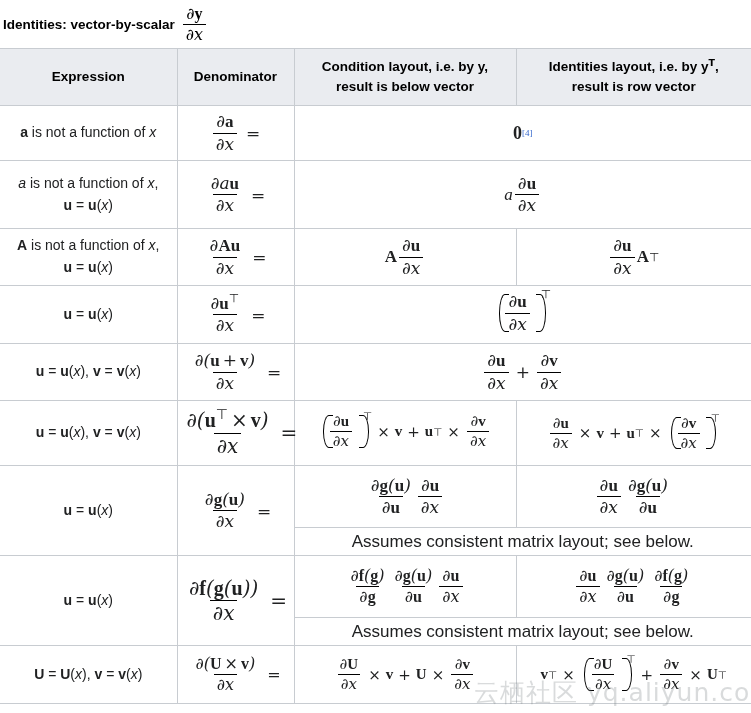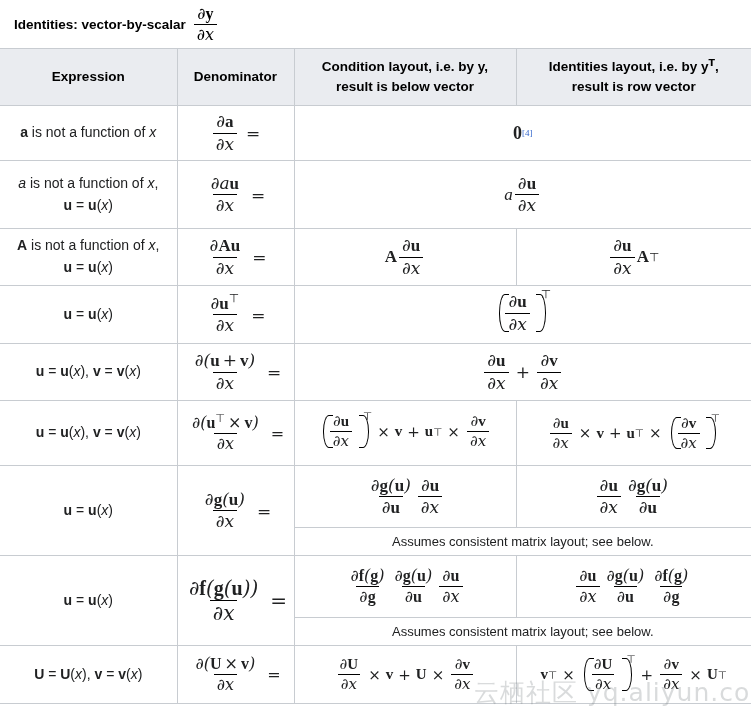--- a/index.html
+++ b/index.html
@@ -9,21 +9,21 @@
     font-family:"Liberation Sans", sans-serif;
     color:#202122;
     overflow:hidden;
   }
   .page{position:relative;width:751px;height:713px;box-sizing:border-box;}
 
   
   .caption{
     height:48px;
     display:flex;align-items:center;
-    padding-left:14px;
+    padding-left:3px;
     font-size:13.5px;font-weight:bold;
     color:#000;
     box-sizing:border-box;
   }
   .caption .cap-text{white-space:nowrap;}
 
   
   table.idt{
     border-collapse:collapse;
     width:751px;
@@ -52,21 +52,21 @@
 
   .c-cond{width:177px;}
   .c-expr{width:117px;}
   .c-num{width:222px;}
   .c-den{width:235px;}
 
   td.cond{font-size:14px;line-height:1.55;}
   td.math{font-size:13.5px;}
 
   .note{
-    font-size:13px;
+    font-size:17px;
     color:#202122;
     padding:5px 4px 6px;
     border-top:1px solid #c8ccd1 !important;
   }
 
   
   .m{font-family:"Liberation Serif", serif;font-size:17px;white-space:nowrap;
      display:inline-flex;align-items:center;justify-content:center;}
   .mi{font-style:italic;font-family:"Liberation Serif",serif;}
   .mb{font-weight:bold;font-family:"Liberation Serif",serif;}
@@ -278,21 +278,21 @@
               </span>
           </span>
         </td>
       </tr>
 
       <tr style="height:65px;">
         <td class="cond">
           <span class="cond-b">u</span><span> = </span><span class="cond-b">u</span><span>(</span><span class="cond-ital">x</span><span>), </span><span class="cond-b">v</span><span> = </span><span class="cond-b">v</span><span>(</span><span class="cond-ital">x</span><span>)</span>
         </td>
         <td class="math colsep">
-          <span class="m" style="font-size:16px;justify-content:center;">
+          <span class="m" style="font-size:20px;justify-content:center;">
             <span class="frac">
                 <span class="num"><span class="pd">∂(</span><span class="mb">u</span><span class="supT">⊤</span><span class="op" style="margin:0 3px;">×</span><span class="mb">v</span><span class="pd">)</span></span>
                 <span class="den"><span class="pd">∂x</span></span>
               </span>
               <span class="eq">=</span>
           </span>
         </td>
         <td class="math colsep">
           <span class="m" style="font-size:15px;">
             <span class="paren">

